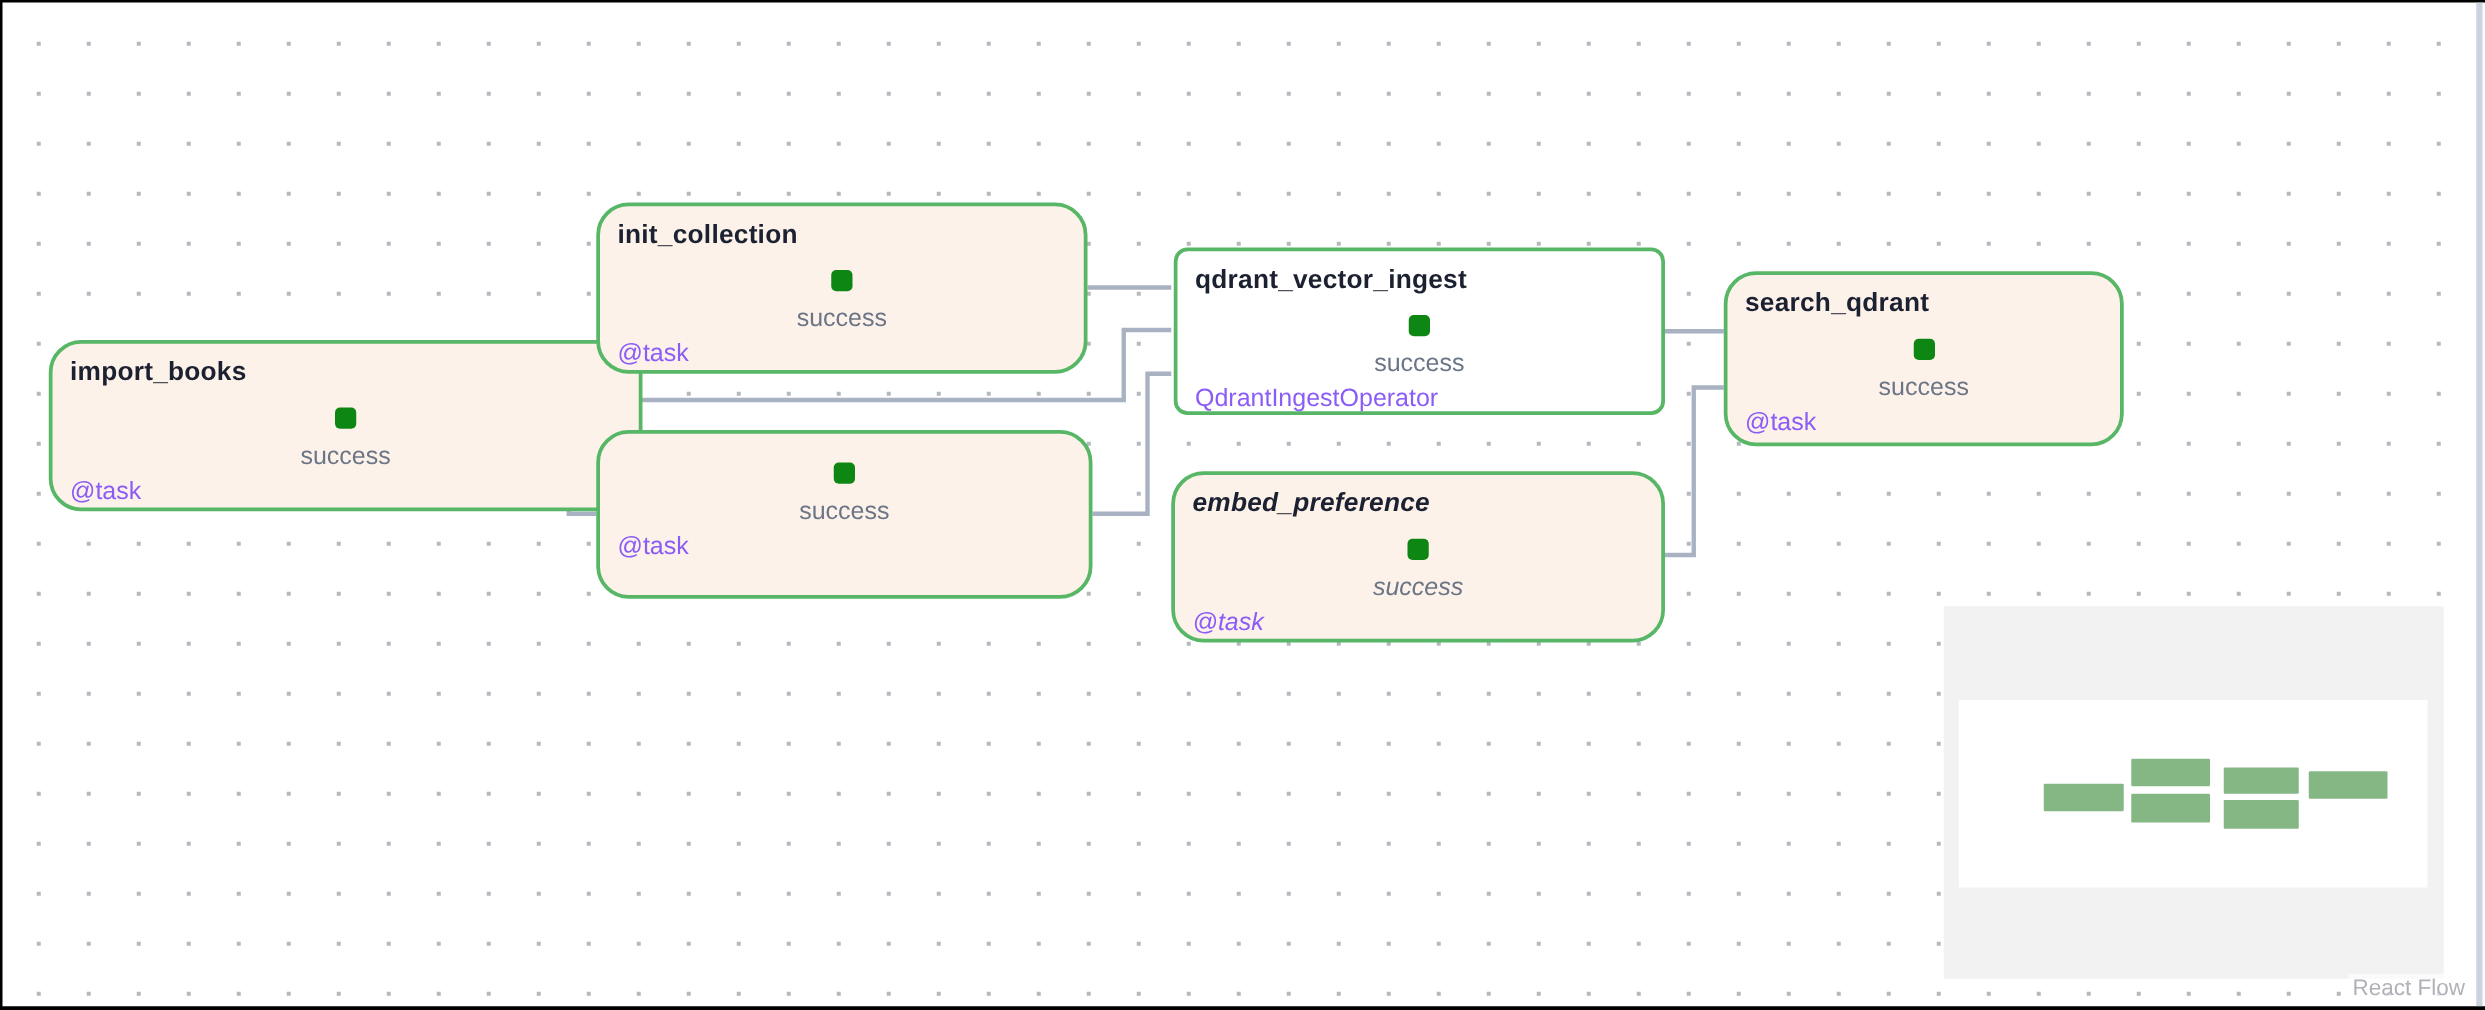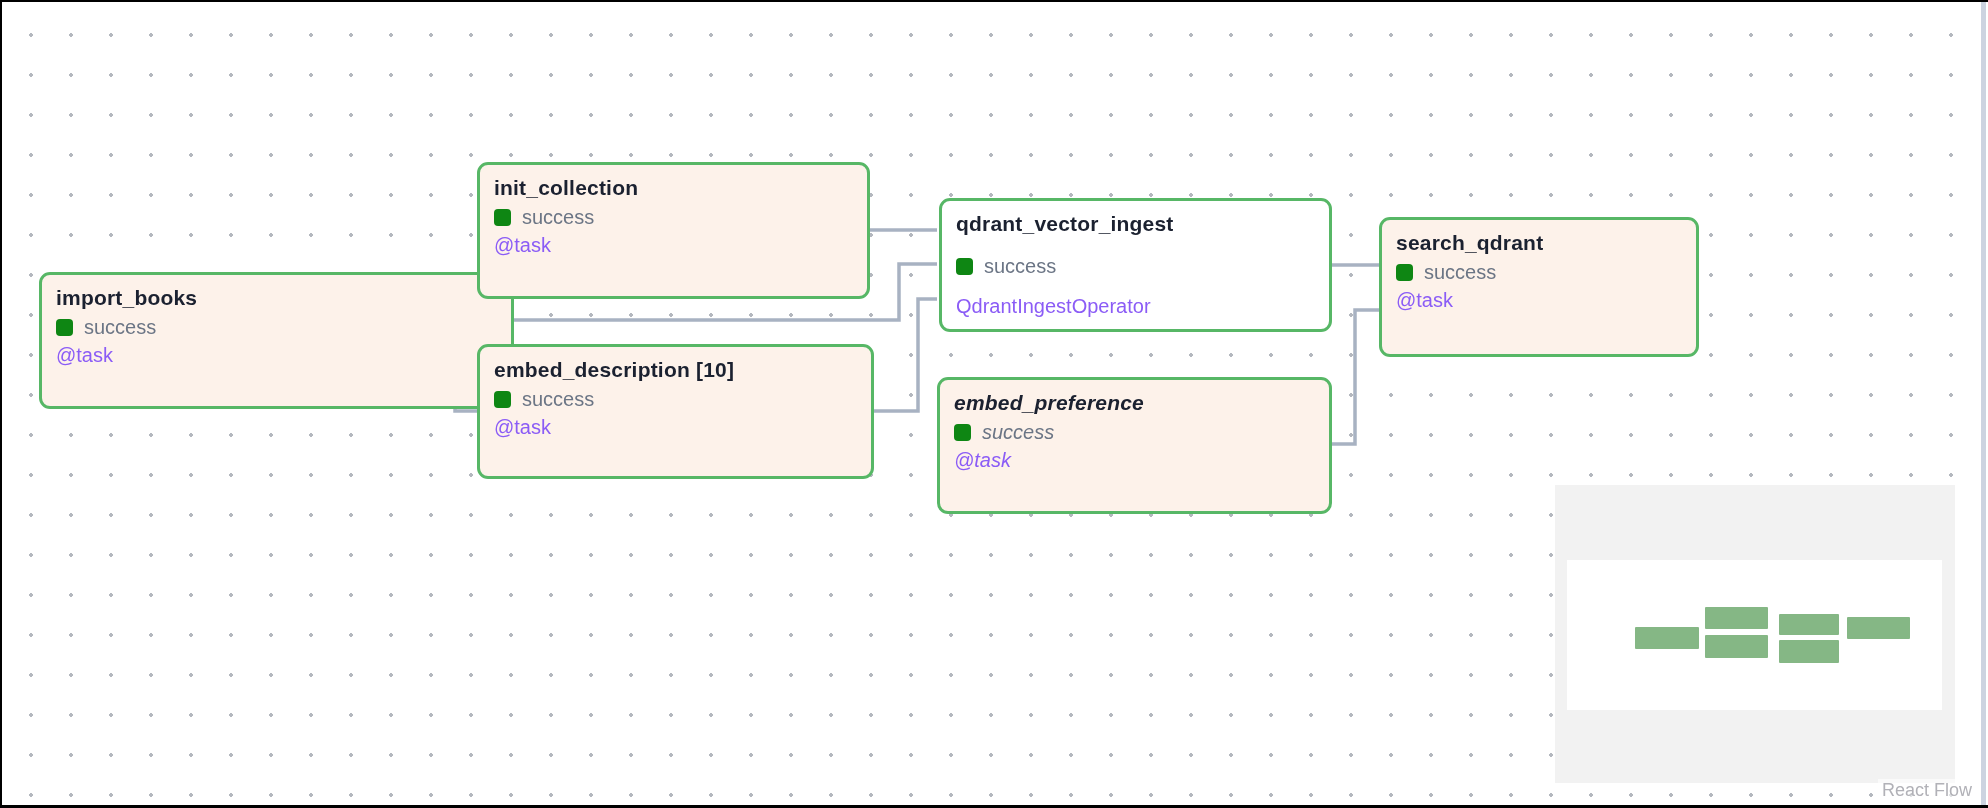--- a/index.html
+++ b/index.html
@@ -27,35 +27,36 @@
 
   .task-node {
     position: absolute;
     border: 3px solid #57b766;
     border-radius: 11px;
     padding: 11px 14px;
     display: flex;
     flex-direction: column;
     gap: 4px;
   }
-  .task-node.peach { background: #fdf2ea; }
+  .task-node.peach { background: #fdf2ea; border-radius: 26px; }
   .task-node.white { background: #ffffff; justify-content: space-between; }
 
   .task-title {
     font-size: 21px;
     font-weight: 700;
     color: #1b2130;
     letter-spacing: 0.2px;
     white-space: nowrap;
   }
   .status-row {
     display: flex;
     align-items: center;
     gap: 11px;
-    margin-top: 2px;
+    margin-top: 12px;
+    flex-direction: column;
   }
   .status-square {
     width: 17px; height: 17px;
     border-radius: 4px;
     background: #0e8613;
     flex: 0 0 auto;
   }
   .status-label {
     font-size: 20px;
     color: #6b7585;
@@ -125,21 +126,20 @@
       </div>
       <div class="task-node peach" style="left: 475px; top: 160px; width: 393px; height: 137px;">
         <div class="task-title">init_collection</div>
         <div class="status-row">
           <span class="status-square"></span>
           <span class="status-label">success</span>
         </div>
         <div class="subtitle">@task</div>
       </div>
       <div class="task-node peach" style="left: 475px; top: 342px; width: 397px; height: 135px;">
-        <div class="task-title">embed_description [10]</div>
         <div class="status-row">
           <span class="status-square"></span>
           <span class="status-label">success</span>
         </div>
         <div class="subtitle">@task</div>
       </div>
       <div class="task-node white" style="left: 937px; top: 196px; width: 393px; height: 134px;">
         <div class="task-title">qdrant_vector_ingest</div>
         <div class="status-row">
           <span class="status-square"></span>

